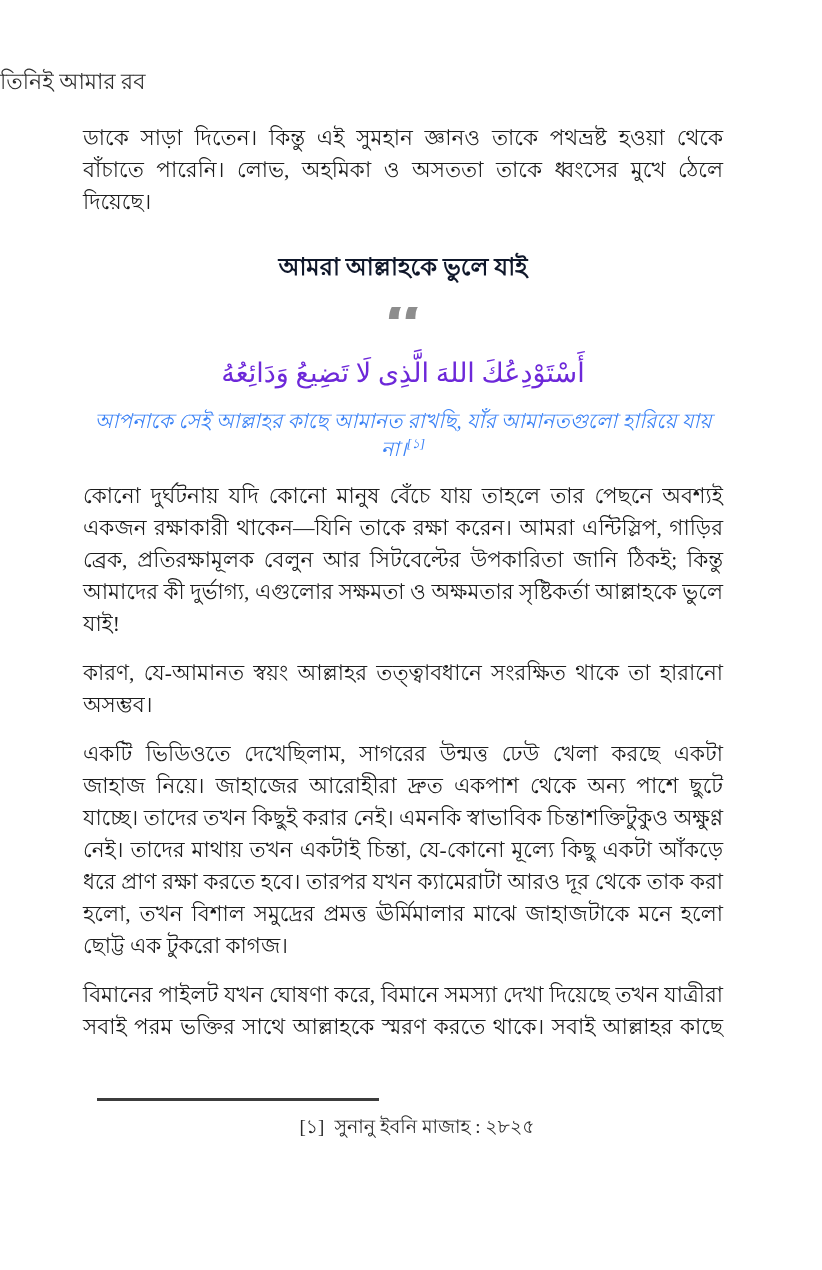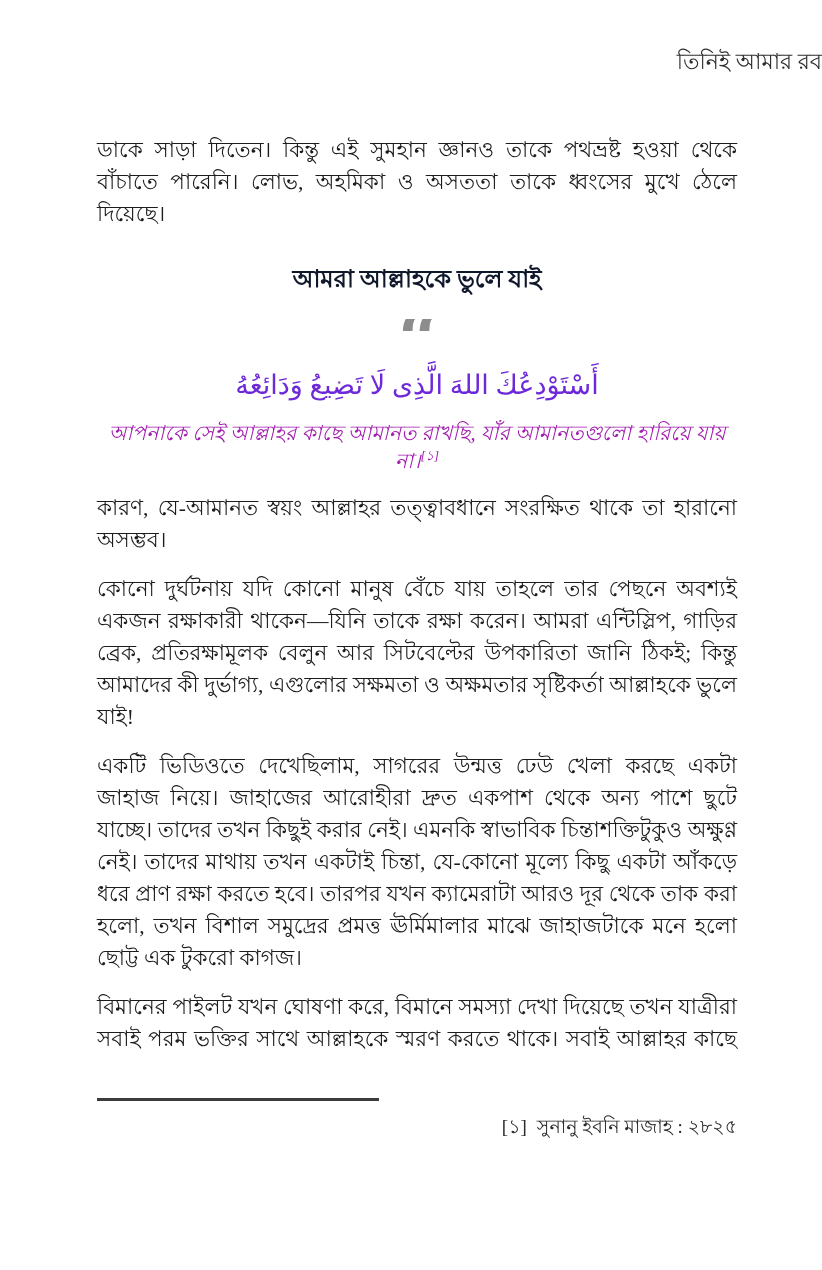--- a/index.html
+++ b/index.html
@@ -13,47 +13,47 @@
   }
   .page-number-box{
     position:absolute;left:87px;top:0;
     width:102px;height:97px;
     background:#59595b;
     display:flex;align-items:flex-end;justify-content:center;
     padding-bottom:13px;box-sizing:border-box;
   }
   .page-number-box span{color:#f5f5f5;font-size:22px;line-height:1;}
   .running-header{
-    position:absolute;top:44px;left:0;width:100%;
-    text-align:right;font-size:22px;color:#2e2e2e;
+    position:absolute;top:64px;left:0;width:100%;
+    text-align:left;font-size:22px;color:#2e2e2e;
   }
   .body-text{
-    position:absolute;top:122px;left:97px;width:640px;
-    font-size:21.5px;line-height:32px;text-align:justify;margin-top:12px;
+    position:absolute;top:122px;left:83px;width:640px;
+    font-size:21.5px;line-height:32px;text-align:justify;
   }
   .para{margin:0 0 17px 0;}
   .para.cont{text-align-last:justify;font-family:Liberation Serif, serif;}
   .section-heading{
     text-align:center;text-align-last:center;
     font-size:24px;font-weight:bold;color:#0f172a;
     margin:34px 0 24px 0;line-height:1.3;
   }
   .quote-block{text-align:center;text-align-last:center;margin:0 0 17px 0;}
   .quote-icon{
     font-family:"DejaVu Serif","Liberation Serif",serif;
     font-weight:bold;font-size:74px;line-height:40px;height:40px;
     color:#8d8d8d;overflow:hidden;letter-spacing:-4px;
   }
   .arabic{
     direction:rtl;font-size:27px;line-height:1.55;
     margin:6px 0 12px 0;color:#6d28d9;
   }
-  .translation{font-style:italic;font-size:20.5px;line-height:28px;color:#a21caf;}
+  .translation{font-style:italic;font-size:20.5px;line-height:28px;color:#3b82f6;}
   .fn-ref{font-size:13px;font-style:italic;vertical-align:super;line-height:0;}
-  .footnote{position:absolute;left:97px;top:1098px;width:640px;text-align:right;}
+  .footnote{position:absolute;left:97px;top:1098px;width:640px;text-align:center;}
   .footnote-rule{width:282px;height:3px;background:#3c3c3c;margin-bottom:11px;}
   .footnote-line{font-size:19px;color:#2a2a2a;}
   .footnote-line .fn-marker{margin-right:10px;}
 </style>
 </head>
 <body>
 
 <div class="page">
 
 
@@ -65,22 +65,22 @@
 
     <h2 class="section-heading">আমরা আল্লাহকে ভুলে যাই</h2>
 
 
     <div class="quote-block">
       <div class="quote-icon">“</div>
       <div class="arabic">أَسْتَوْدِعُكَ اللهَ الَّذِى لَا تَضِيعُ وَدَائِعُهُ</div>
       <div class="translation"><span>আপনাকে সেই আল্লাহর কাছে আমানত রাখছি, যাঁর আমানতগুলো হারিয়ে যায় না।</span><span class="fn-ref">[১]</span></div>
     </div>
 
+    <p class="para">কোনো দুর্ঘটনায় যদি কোনো মানুষ বেঁচে যায় তাহলে তার পেছনে অবশ্যই একজন রক্ষাকারী থাকেন—যিনি তাকে রক্ষা করেন। আমরা এন্টিস্লিপ, গাড়ির ব্রেক, প্রতিরক্ষামূলক বেলুন আর সিটবেল্টের উপকারিতা জানি ঠিকই; কিন্তু আমাদের কী দুর্ভাগ্য, এগুলোর সক্ষমতা ও অক্ষমতার সৃষ্টিকর্তা আল্লাহকে ভুলে যাই!</p>
     <p class="para">কারণ, যে-আমানত স্বয়ং আল্লাহর তত্ত্বাবধানে সংরক্ষিত থাকে তা হারানো অসম্ভব।</p>
-    <p class="para">কোনো দুর্ঘটনায় যদি কোনো মানুষ বেঁচে যায় তাহলে তার পেছনে অবশ্যই একজন রক্ষাকারী থাকেন—যিনি তাকে রক্ষা করেন। আমরা এন্টিস্লিপ, গাড়ির ব্রেক, প্রতিরক্ষামূলক বেলুন আর সিটবেল্টের উপকারিতা জানি ঠিকই; কিন্তু আমাদের কী দুর্ভাগ্য, এগুলোর সক্ষমতা ও অক্ষমতার সৃষ্টিকর্তা আল্লাহকে ভুলে যাই!</p>
     <p class="para">একটি ভিডিওতে দেখেছিলাম, সাগরের উন্মত্ত ঢেউ খেলা করছে একটা জাহাজ নিয়ে। জাহাজের আরোহীরা দ্রুত একপাশ থেকে অন্য পাশে ছুটে যাচ্ছে। তাদের তখন কিছুই করার নেই। এমনকি স্বাভাবিক চিন্তাশক্তিটুকুও অক্ষুণ্ণ নেই। তাদের মাথায় তখন একটাই চিন্তা, যে-কোনো মূল্যে কিছু একটা আঁকড়ে ধরে প্রাণ রক্ষা করতে হবে। তারপর যখন ক্যামেরাটা আরও দূর থেকে তাক করা হলো, তখন বিশাল সমুদ্রের প্রমত্ত ঊর্মিমালার মাঝে জাহাজটাকে মনে হলো ছোট্ট এক টুকরো কাগজ।</p>
     <p class="para cont">বিমানের পাইলট যখন ঘোষণা করে, বিমানে সমস্যা দেখা দিয়েছে তখন যাত্রীরা সবাই পরম ভক্তির সাথে আল্লাহকে স্মরণ করতে থাকে। সবাই আল্লাহর কাছে</p>
 
   </div>
 
   <div class="footnote">
     <div class="footnote-rule"></div>
     <div class="footnote-line">
       <span class="fn-marker">[১]</span><span class="fn-text">সুনানু ইবনি মাজাহ : ২৮২৫</span>
     </div>

